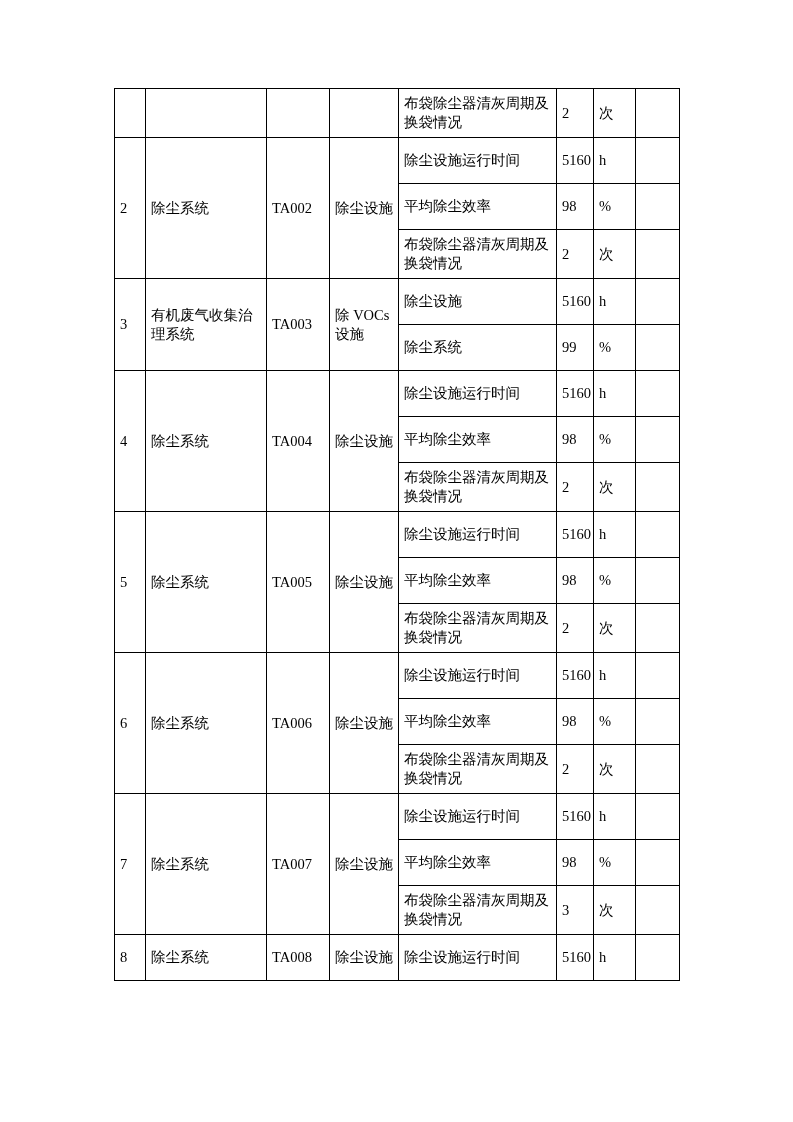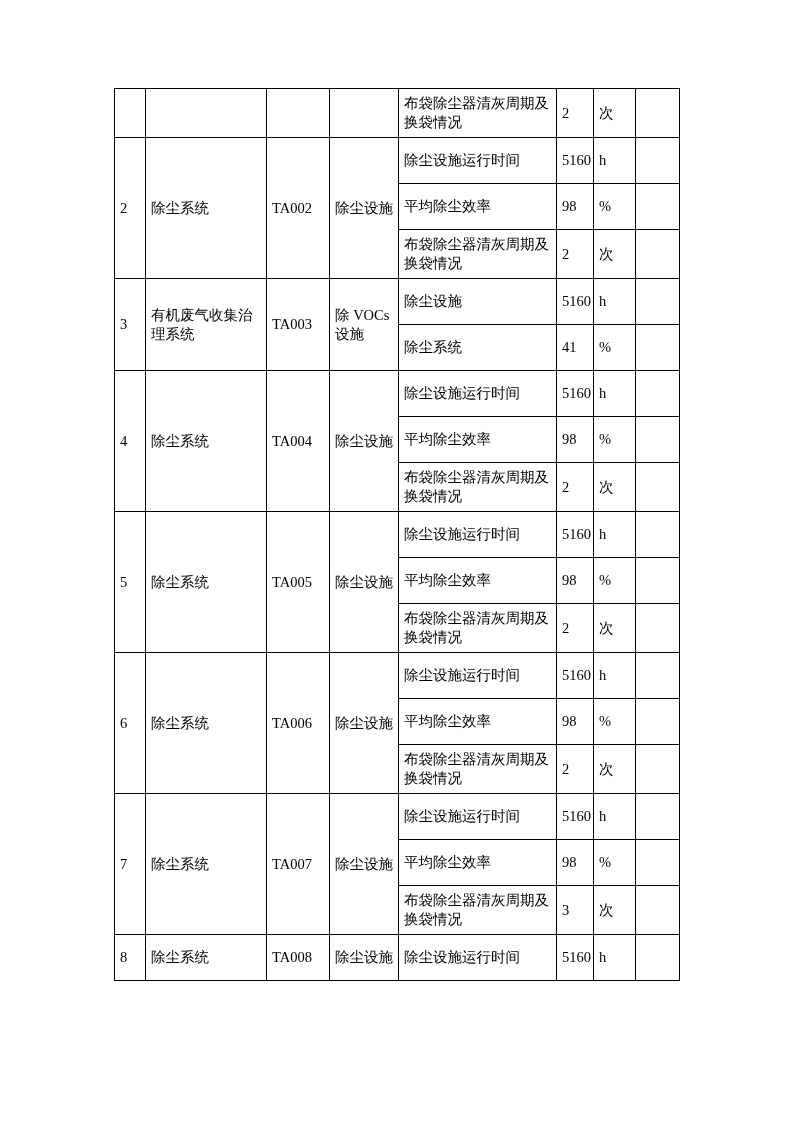--- a/index.html
+++ b/index.html
@@ -85,21 +85,21 @@
         <td rowspan="2" class="c-name">有机废气收集治理系统</td>
         <td rowspan="2" class="c-code">TA003</td>
         <td rowspan="2" class="c-facility">除 VOCs 设施</td>
         <td class="c-label">除尘设施</td>
         <td class="c-value">5160</td>
         <td class="c-unit">h</td>
         <td class="c-note"></td>
       </tr>
       <tr style="height: 46px;">
         <td class="c-label">除尘系统</td>
-        <td class="c-value">41</td>
+        <td class="c-value">99</td>
         <td class="c-unit">%</td>
         <td class="c-note"></td>
       </tr>
       <tr style="height: 46px;">
         <td rowspan="3" class="c-no">4</td>
         <td rowspan="3" class="c-name">除尘系统</td>
         <td rowspan="3" class="c-code">TA004</td>
         <td rowspan="3" class="c-facility">除尘设施</td>
         <td class="c-label">除尘设施运行时间</td>
         <td class="c-value">5160</td>

